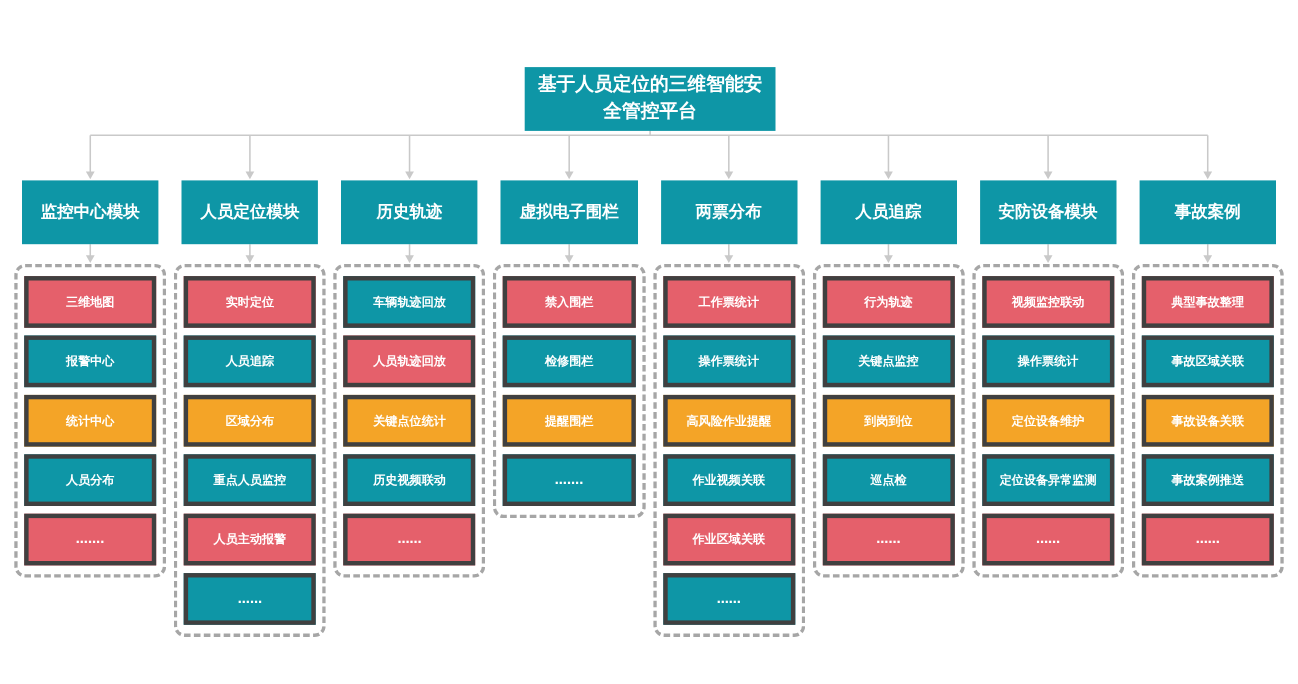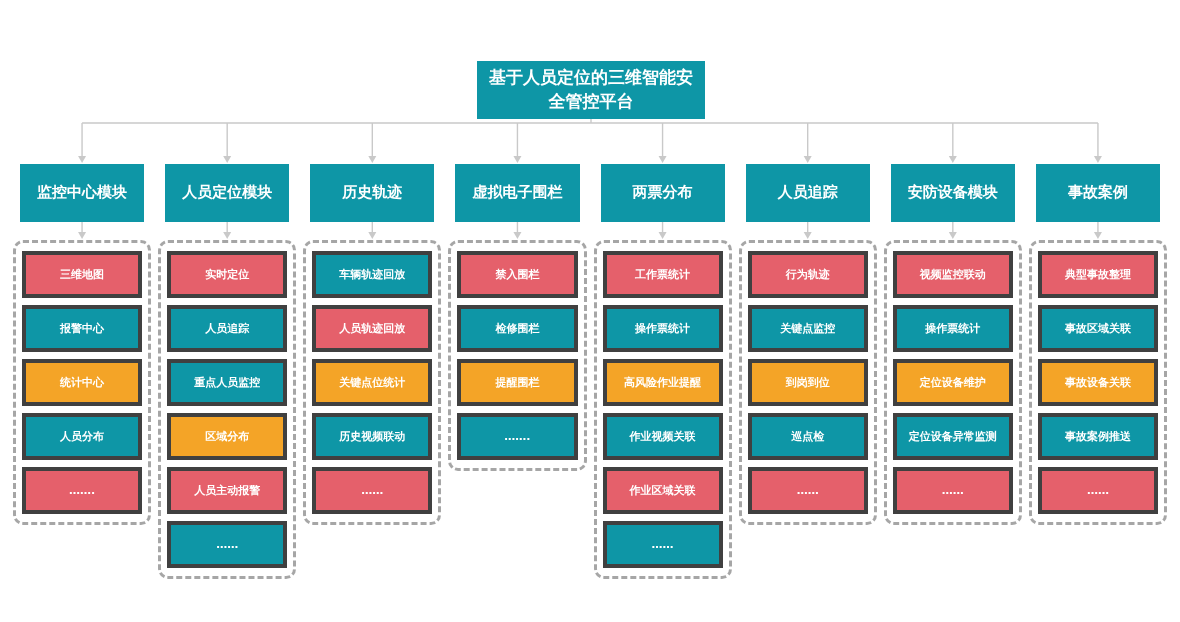--- a/index.html
+++ b/index.html
@@ -90,22 +90,22 @@
       <div class="node item" data-color="teal">人员分布</div>
       <div class="node item" data-color="red">…….</div>
     </div>
   </div>
 
   <div class="column">
     <div class="node col-header">人员定位模块</div>
     <div class="panel">
       <div class="node item" data-color="red">实时定位</div>
       <div class="node item" data-color="teal">人员追踪</div>
+      <div class="node item" data-color="orange">区域分布</div>
       <div class="node item" data-color="teal">重点人员监控</div>
-      <div class="node item" data-color="orange">区域分布</div>
       <div class="node item" data-color="red">人员主动报警</div>
       <div class="node item" data-color="teal">……</div>
     </div>
   </div>
 
   <div class="column">
     <div class="node col-header">历史轨迹</div>
     <div class="panel">
       <div class="node item" data-color="teal">车辆轨迹回放</div>
       <div class="node item" data-color="red">人员轨迹回放</div>

